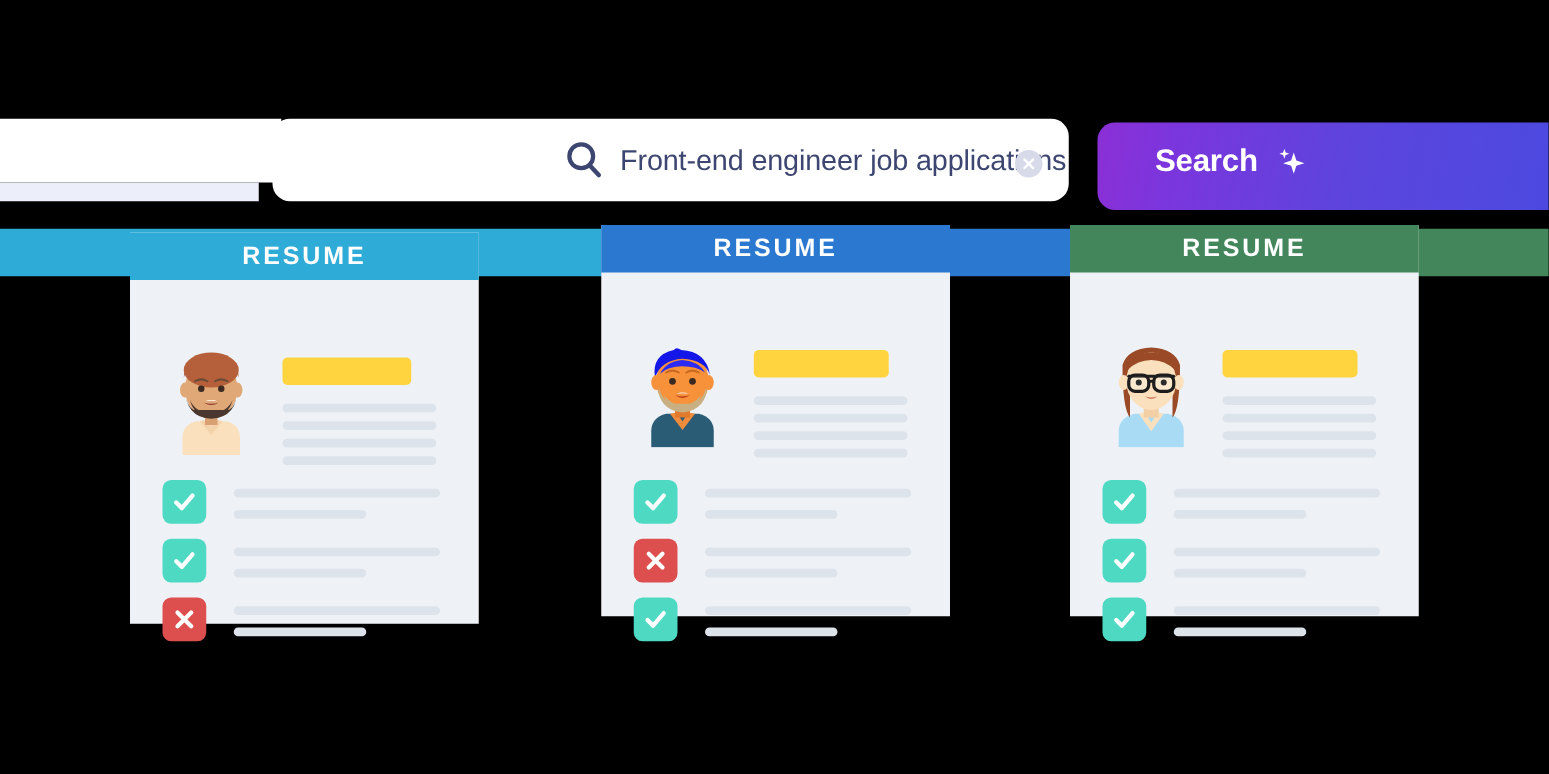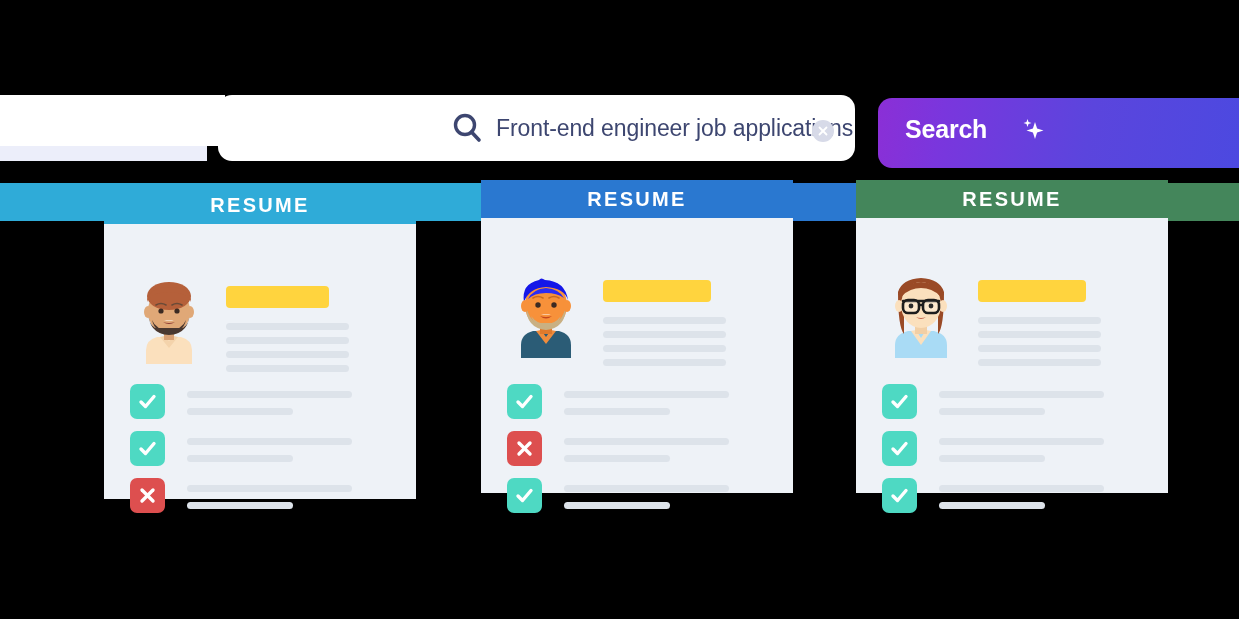--- a/index.html
+++ b/index.html
@@ -26,32 +26,32 @@
                  line-height:34px; font-size:23px; color:#3d4670;
                  letter-spacing:-0.1px; white-space:nowrap; }
   .clear-btn { position:absolute; left:812px; top:120px; width:22px; height:22px;
                border-radius:50%; background:#d7dae8; }
   .clear-btn svg { display:block; }
 
   .search-button { position:absolute; left:878px; top:98px; width:361px; height:70px;
                    background:linear-gradient(100deg,#8b2fd6 0%,#7a36dd 18%,#5b45dd 58%,#4c49e0 100%);
                    border-radius:14px 0 0 14px; border:none;
                    display:flex; align-items:flex-start; }
-  .search-button-label { position:absolute; left:27px; top:17px; font-size:25px;
+  .search-button-label { position:absolute; left:46px; top:17px; font-size:25px;
                          color:#ffffff; font-weight:bold; letter-spacing:-0.2px; }
   .sparkle-icon { position:absolute; left:140px; top:17px; width:30px; height:30px; }
 
   
   .band { position:absolute; height:38px; top:183px; }
   .band-1 { left:0;    width:481px; background:#2fabd8; }
   .band-2 { left:481px; width:375px; background:#2a78d0; }
   .band-3 { left:856px; width:383px; background:#44865b; }
 
   
-  .card { position:absolute; width:312px; background:#eef2f7; }
+  .card { position:absolute; width:279px; background:#eef2f7; }
   .card-1 { left:104px;  top:186px; height:313px; }
   .card-2 { left:481px;  top:180px; height:313px; }
   .card-3 { left:856px;  top:180px; height:313px; }
 
   .card-header { height:38px; display:flex; align-items:center;
                  justify-content:center; }
   .card-header-title { color:#ffffff; font-size:20px; font-weight:bold;
                        letter-spacing:2.3px; }
   .hdr-1 { background:#2fabd8; }
   .hdr-2 { background:#2a78d0; }

